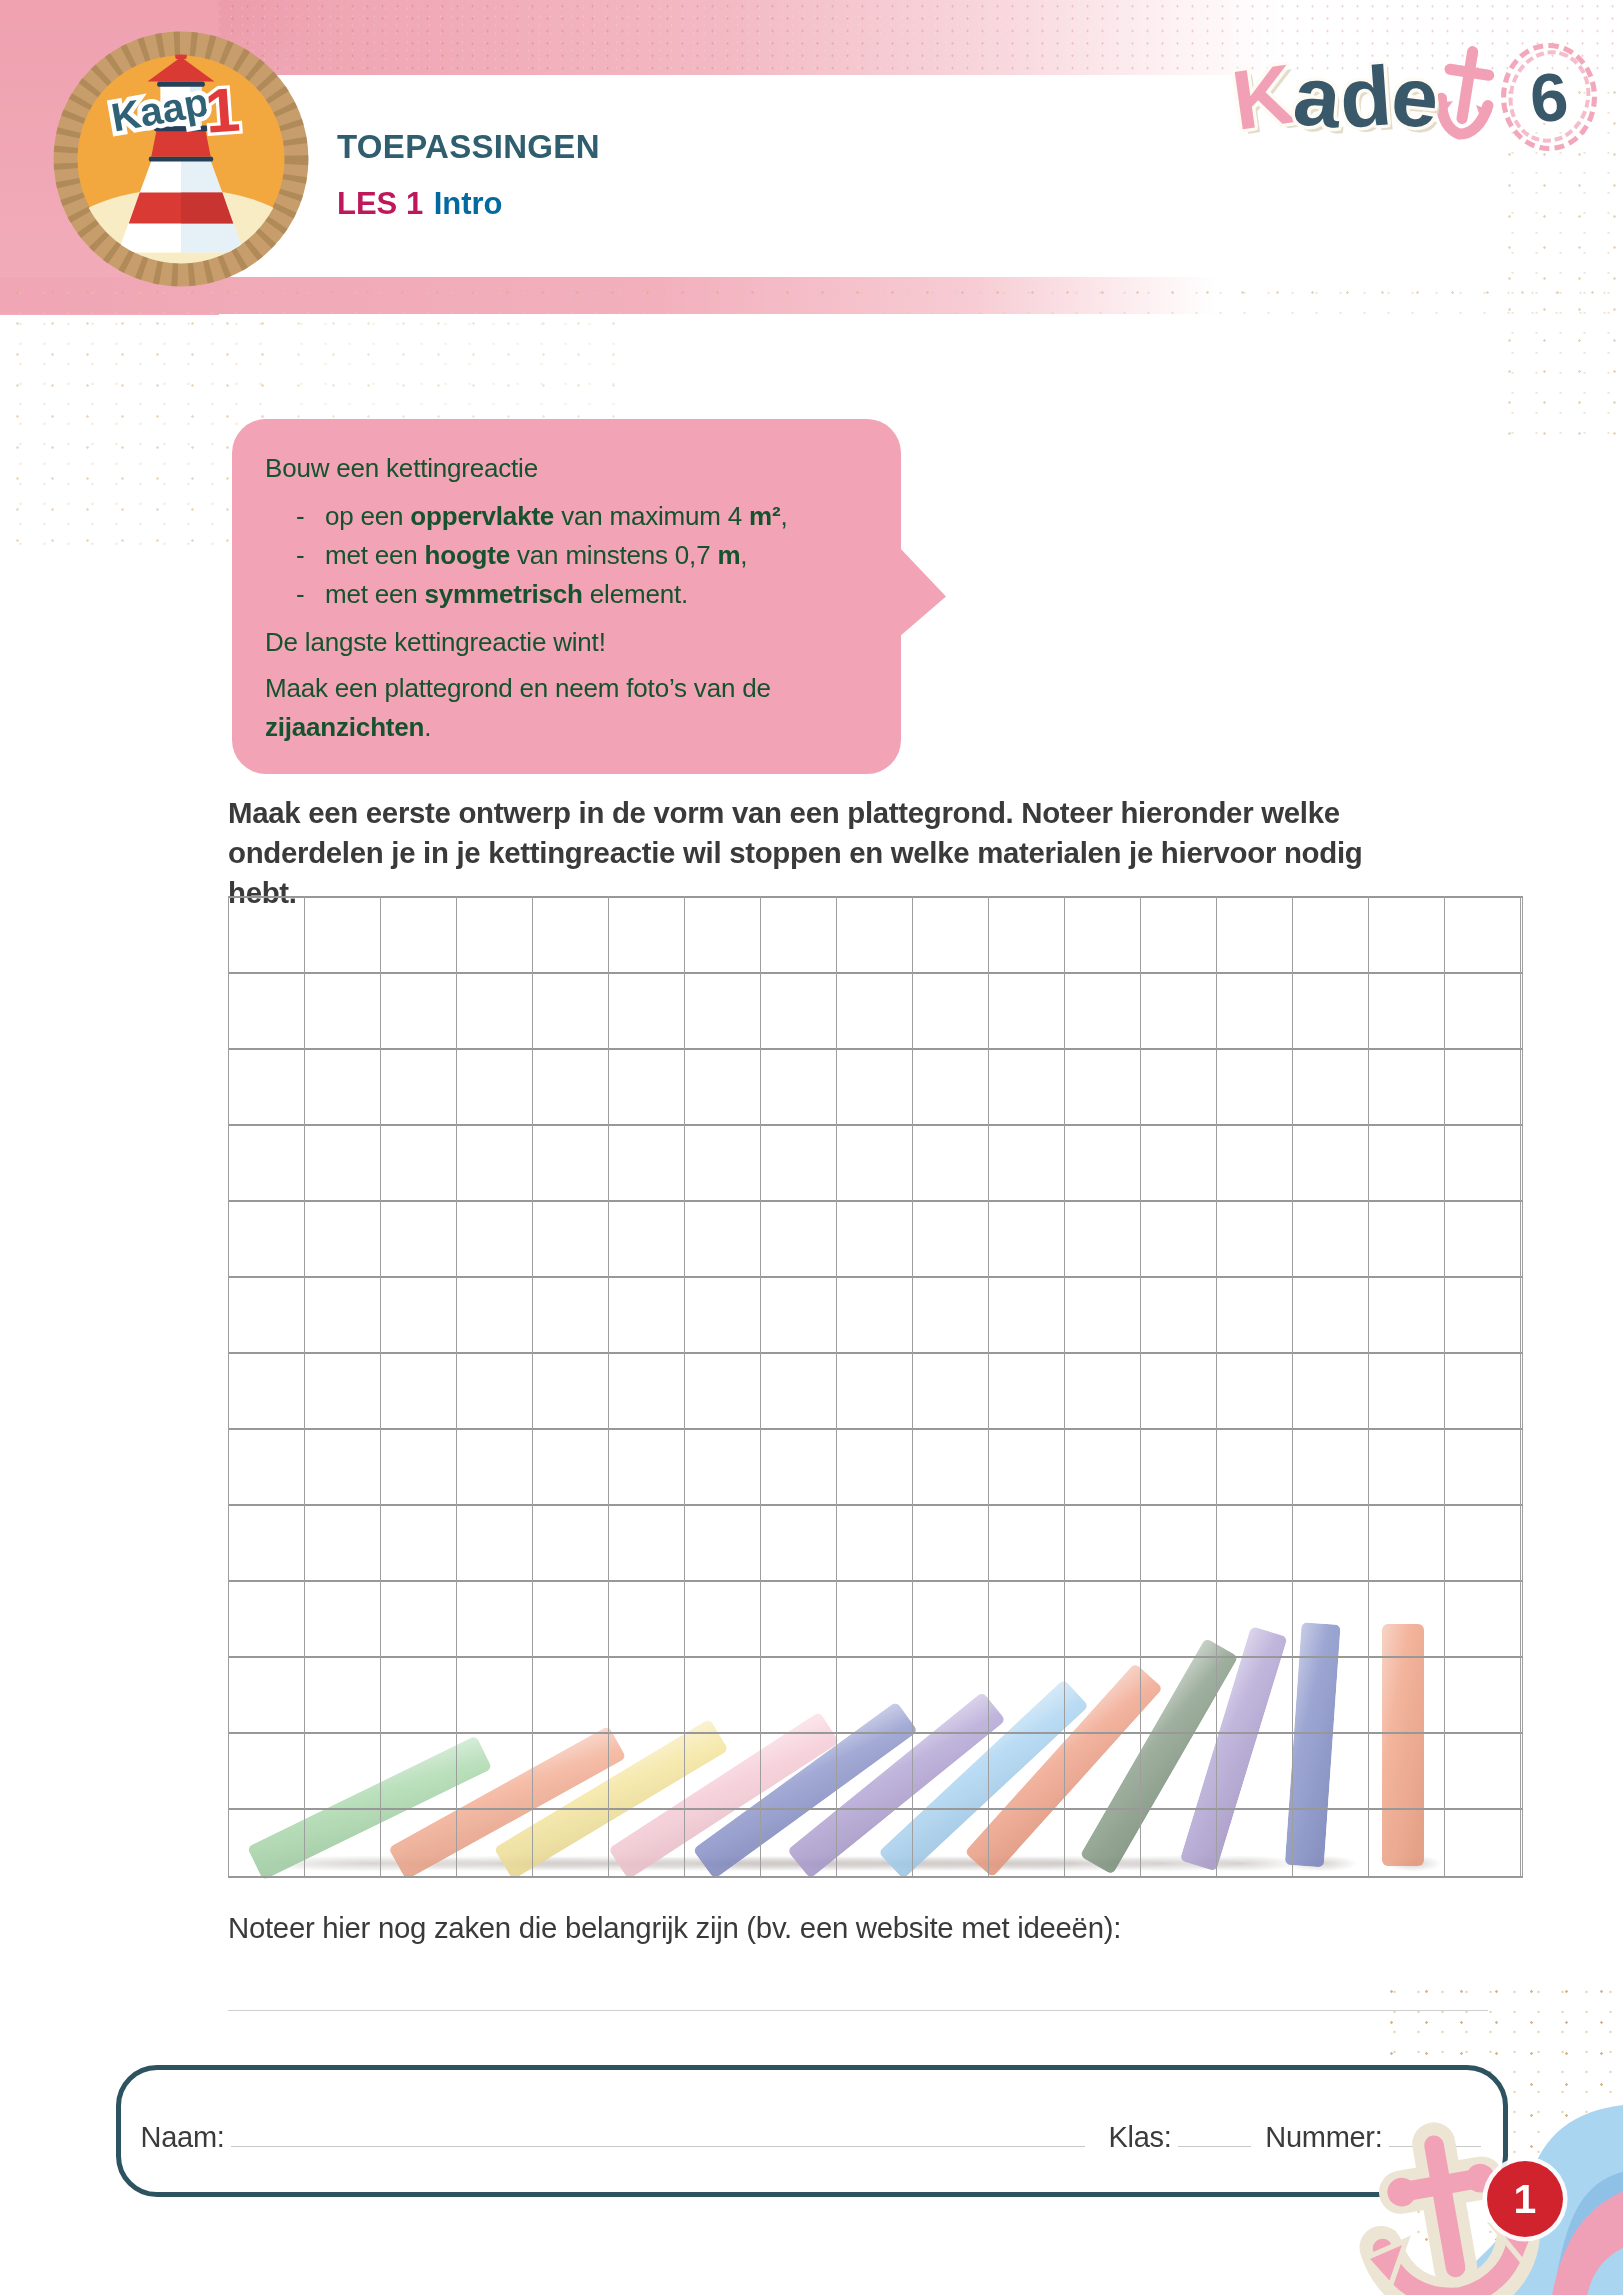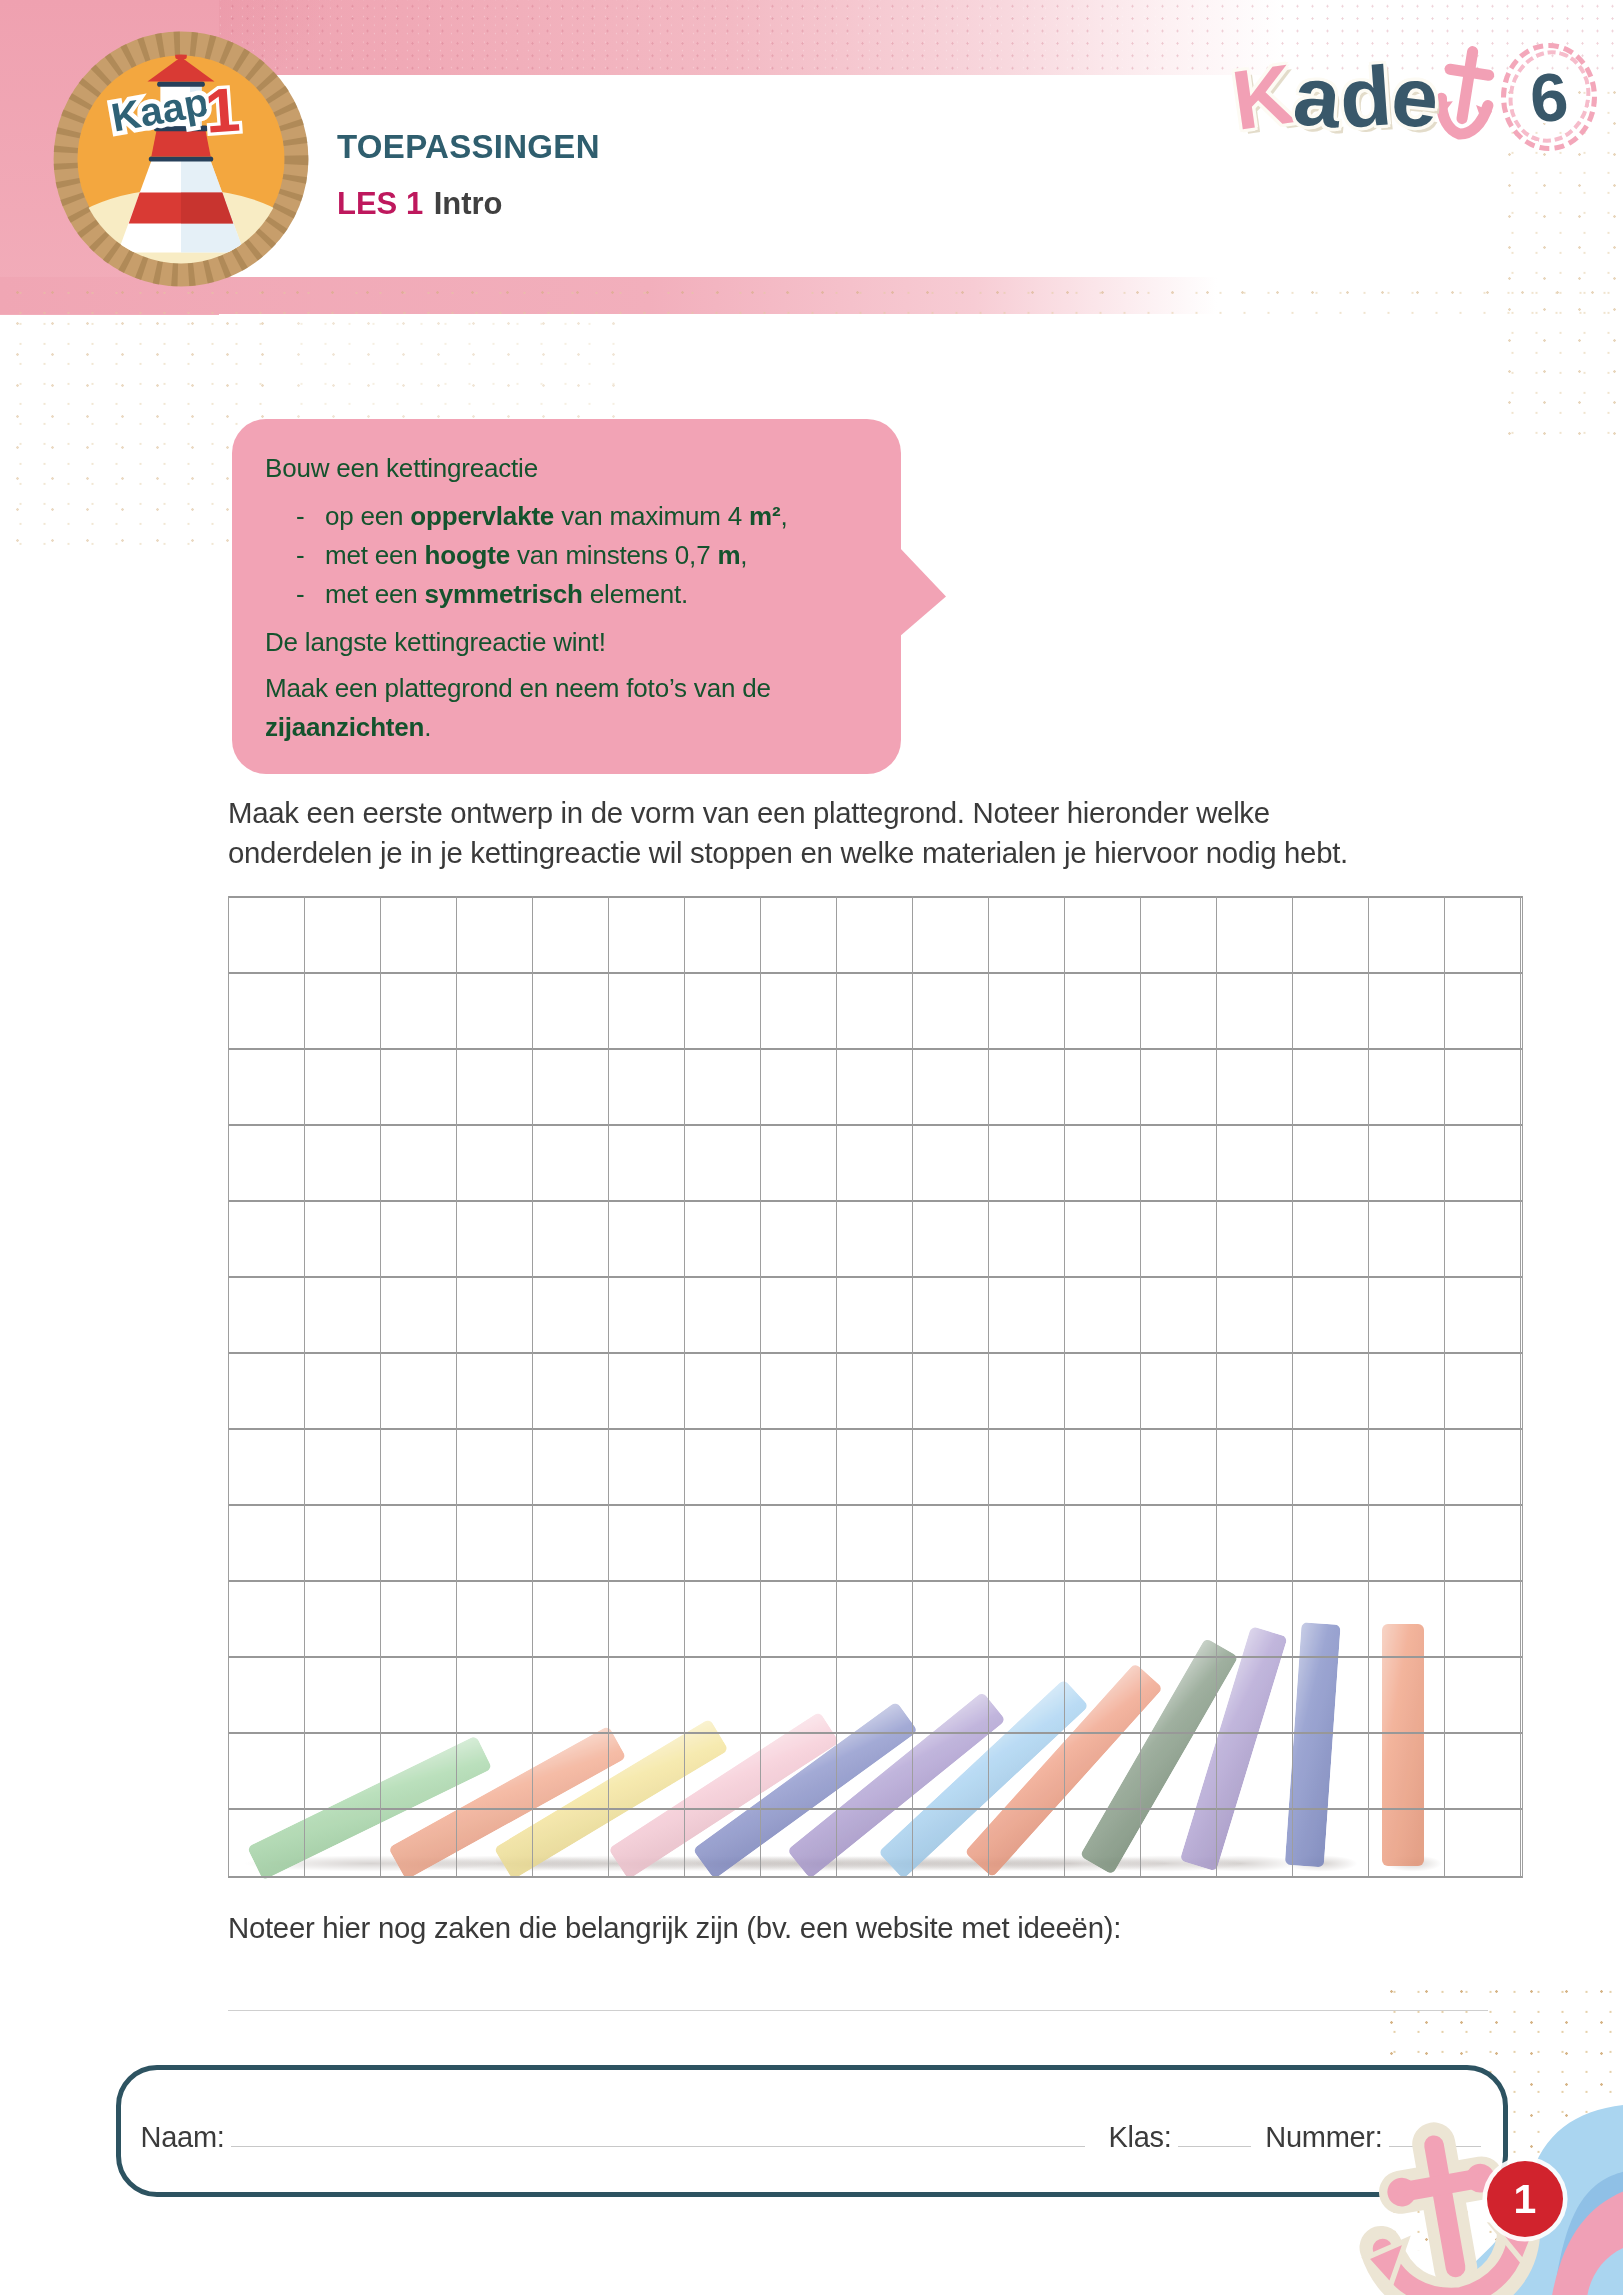--- a/index.html
+++ b/index.html
@@ -26,21 +26,21 @@
       background-size:35px 31px,24px 20px;background-position:0 0,8.5px 5.9px;}
 
   
   .badge{position:absolute;left:52px;top:30px;width:258px;height:258px;}
 
   
   .title-block{position:absolute;left:337px;top:130px;line-height:1;}
   .doc-title{font-size:33px;font-weight:bold;color:#2f5e6e;letter-spacing:0.3px;}
   .lesson-line{margin-top:25px;font-size:31px;font-weight:bold;}
   .lesson-label{color:#be185d;margin-right:10.5px;}
-  .lesson-title{color:#404040;}
+  .lesson-title{color:#0369a1;}
 
   
   .kadet{position:absolute;left:1233px;top:31px;height:131px;display:flex;align-items:center;}
   .kadet-word{display:flex;align-items:flex-end;}
   .kadet-word span{font-size:84px;font-weight:bold;line-height:1;display:inline-block;
       text-shadow:-3.3px 0 0 #fdfbf4,3.3px 0 0 #fdfbf4,0 -3.3px 0 #fdfbf4,0 3.3px 0 #fdfbf4,
                   -2.6px -2.6px 0 #fdfbf4,2.6px 2.6px 0 #fdfbf4,-2.6px 2.6px 0 #fdfbf4,2.6px -2.6px 0 #fdfbf4,
                   4.6px 5.2px 0 rgba(224,216,196,.9);}
   .lk-pink{color:#f2a0b5;}  .lk-teal{color:#39586a;}
   .kadet-anchor{margin:0 1.3px 5.2px -2.6px;}
@@ -67,21 +67,21 @@
   
   .prep{position:absolute;left:998px;top:419px;width:501px;height:366px;}
   .prep-heading{position:absolute;top:0;left:0;font-size:31px;font-weight:bold;color:#3b3b3b;letter-spacing:-0.3px;}
   .prep-row{position:absolute;left:0;right:0;display:flex;align-items:baseline;font-size:29px;color:#3f3f3f;letter-spacing:-0.3px;}
   .wline{border-bottom:1.3px solid #c8c8c8;height:34px;}
   .prep-row .wline{flex:1;margin-left:9.2px;}
   .fline{position:absolute;left:0;right:0;border-bottom:1.3px solid #c8c8c8;}
 
   
   .instruction{position:absolute;left:228px;top:793px;width:1188px;margin:0;
-      font-size:29.4px;line-height:40px;color:#3a3a3a;letter-spacing:-0.3px;}
+      font-size:29.4px;line-height:40px;color:#3a3a3a;letter-spacing:-0.3px;font-weight:bold;}
 
   
   .grid{position:absolute;left:228px;top:896px;width:1295px;height:982px;}
   .domino-layer{position:absolute;inset:0;}
   .grid-lines{position:absolute;inset:0;z-index:5;pointer-events:none;
       border-right:1.3px solid #9e9e9e;border-bottom:2px solid #989898;box-sizing:border-box;}
   .domino{position:absolute;border-radius:5.9px;opacity:.9;}
   .domino-shadow{position:absolute;border-radius:50%;
       background:radial-gradient(ellipse at center, rgba(122,110,104,.30), transparent 68%);}
 

